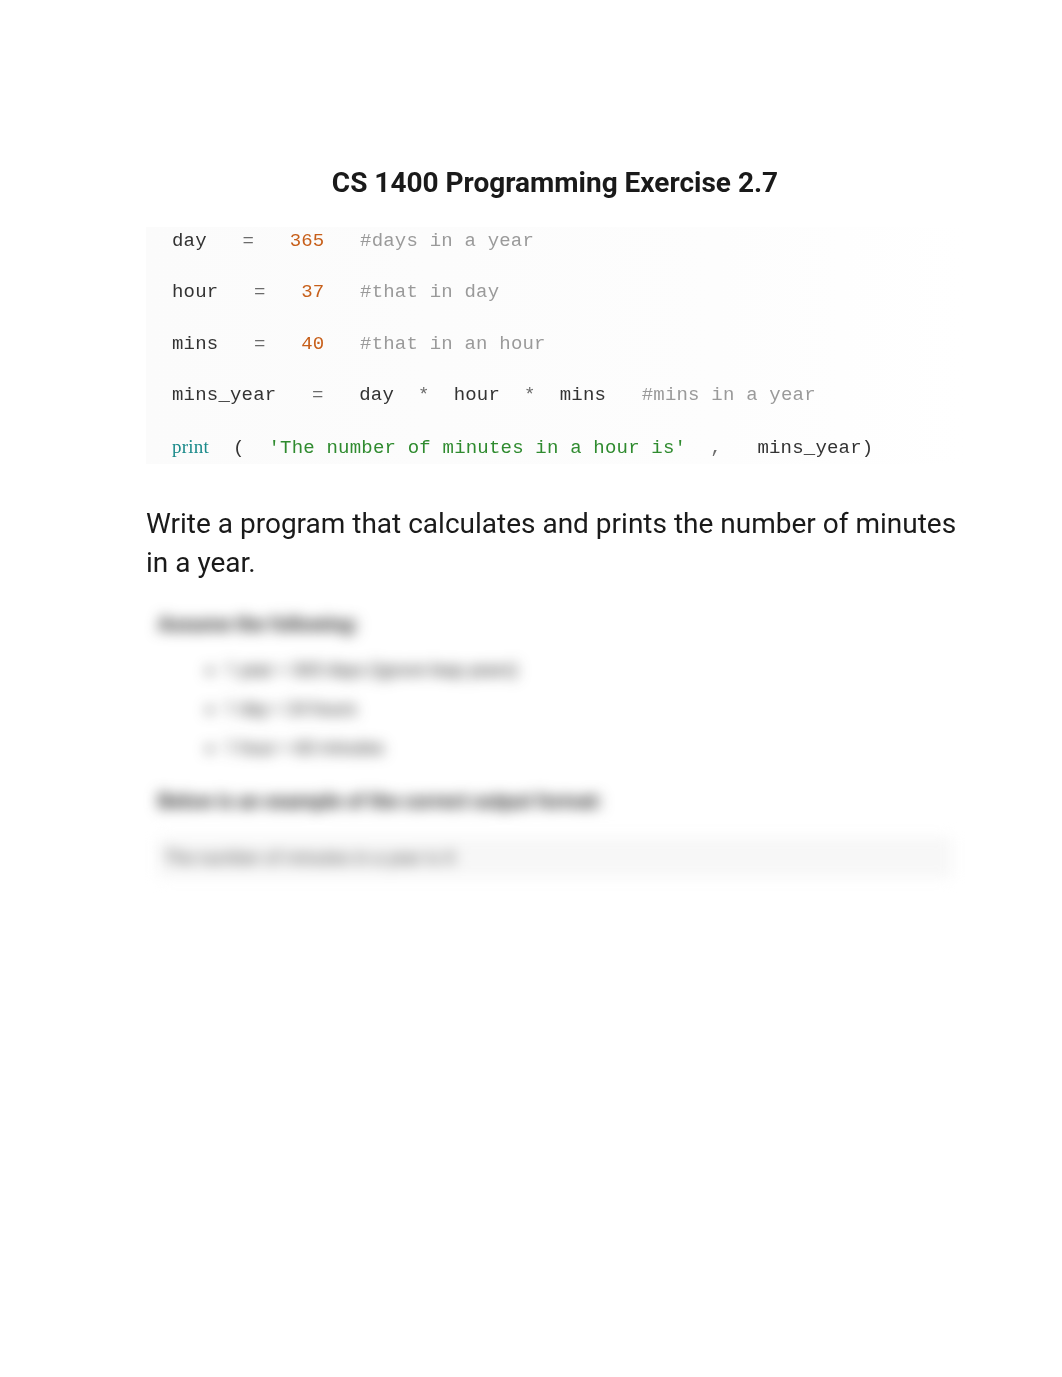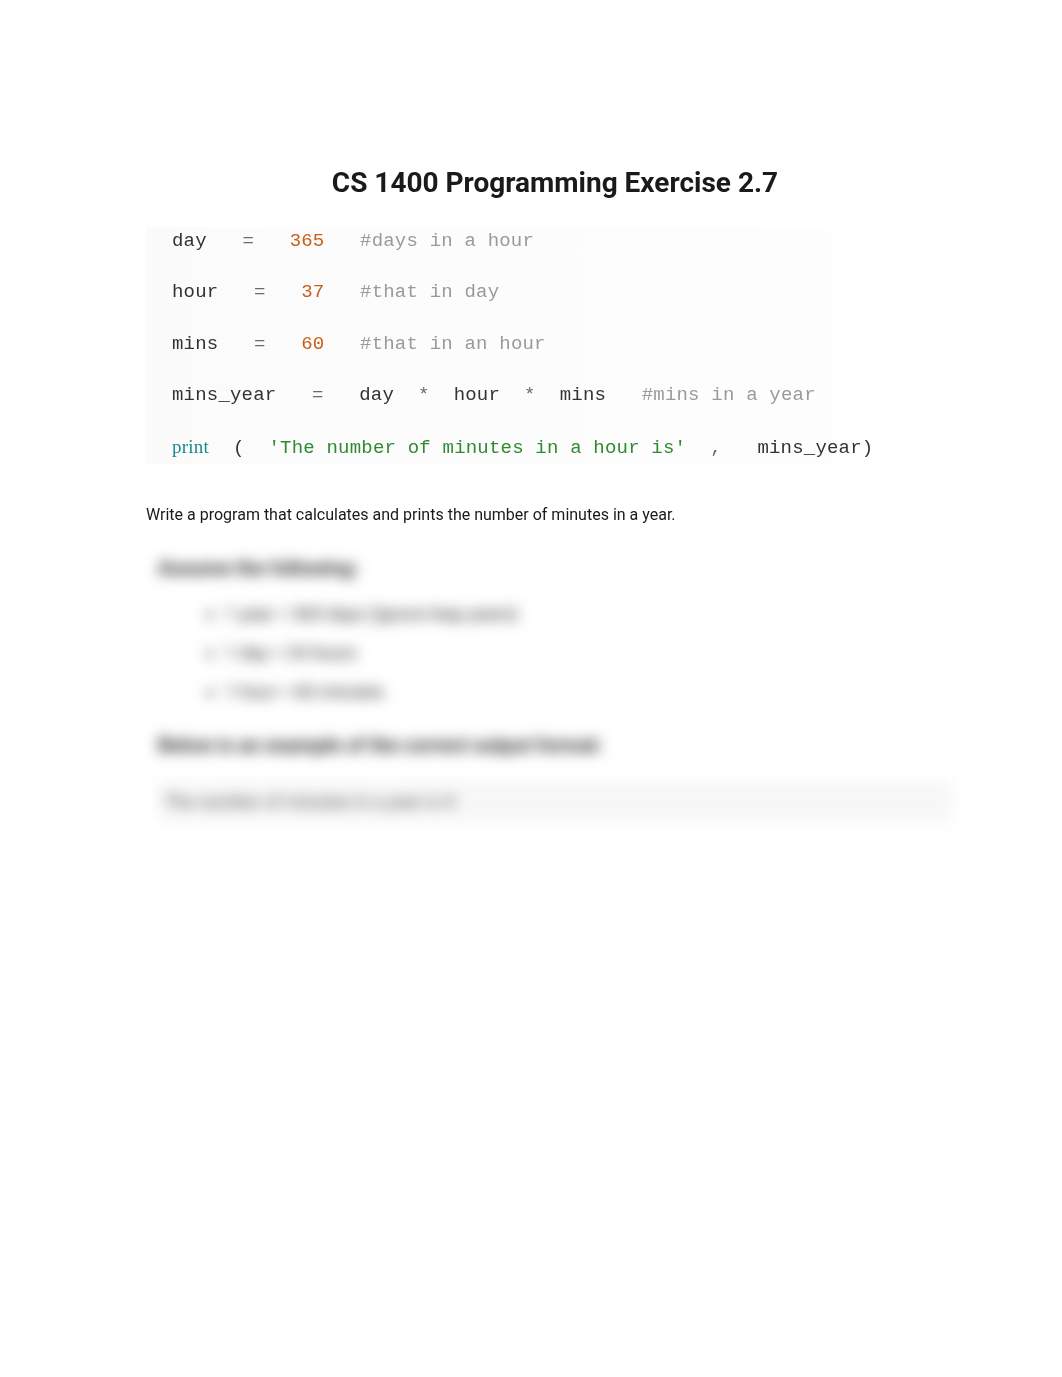--- a/index.html
+++ b/index.html
@@ -32,21 +32,21 @@
       white-space: pre;
       letter-spacing: 0.2px;
     }
     .tok-op { color: #6b6b6b; }
     .tok-num { color: #c75f1a; }
     .tok-comment { color: #9a9a9a; }
     .tok-str { color: #2f8b2f; }
     .tok-func { color: #1a8a8a; font-family: Liberation Serif, serif; }
     .tok-star { color: #6b6b6b; }
     .instruction {
-      font-size: 16px;
+      font-size: 28px;
       color: #1a1a1a;
       margin-bottom: 30px;
       line-height: 1.4;
     }
     .blurred-section {
       filter: blur(7px);
       user-select: none;
     }
     .blurred-heading {
       font-size: 20px;
@@ -77,25 +77,25 @@
       background: #f7f7f7;
       padding: 10px 6px;
       border-radius: 3px;
     }
   </style>
 </head>
 <body>
 
 <h1 class="title">CS 1400 Programming Exercise 2.7</h1>
 
-<div class="code-block"><span><span>day</span><span class="tok-op"> = </span><span class="tok-num">365</span><span class="tok-comment"> #days in a hour</span></span>
+<div class="code-block"><span><span>day</span><span class="tok-op"> = </span><span class="tok-num">365</span><span class="tok-comment"> #days in a year</span></span>
 
 <span><span>hour</span><span class="tok-op"> = </span><span class="tok-num">37</span><span class="tok-comment"> #that in day</span></span>
 
-<span><span>mins</span><span class="tok-op"> = </span><span class="tok-num">60</span><span class="tok-comment"> #that in an hour</span></span>
+<span><span>mins</span><span class="tok-op"> = </span><span class="tok-num">40</span><span class="tok-comment"> #that in an hour</span></span>
 
 <span><span>mins_year</span><span class="tok-op"> = </span><span>day</span><span class="tok-star">*</span><span>hour</span><span class="tok-star">*</span><span>mins</span><span class="tok-comment"> #mins in a year</span></span>
 
 <span><span class="tok-func">print</span><span>(</span><span class="tok-str">'The number of minutes in a hour is'</span><span class="tok-op">,</span><span> mins_year)</span></span></div>
 
 <p class="instruction">Write a program that calculates and prints the number of minutes in a year.</p>
 
 <div class="blurred-section">
   <p class="blurred-heading">Assume the following:</p>
   <ul class="blurred-list">

